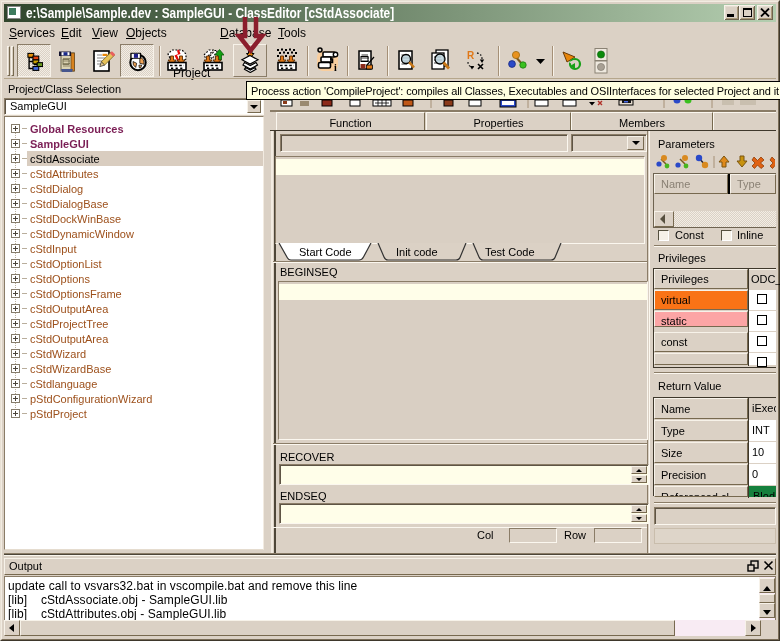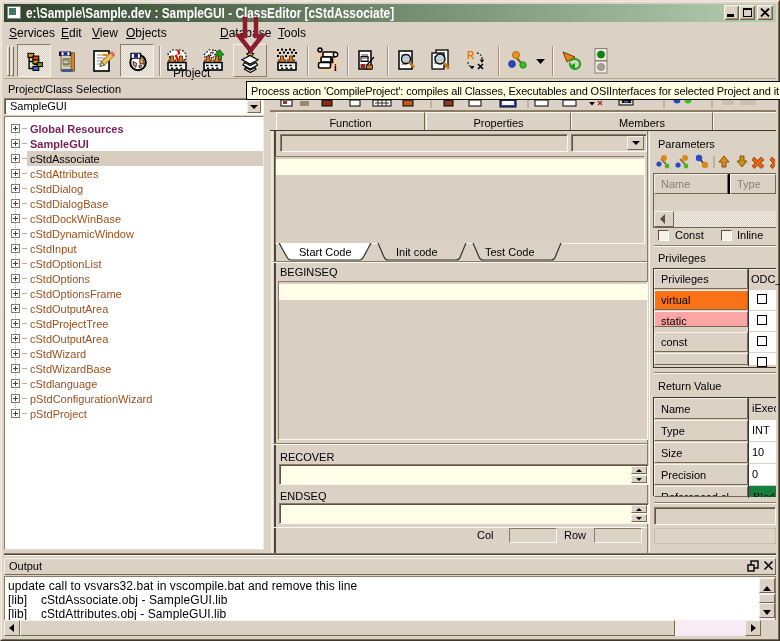--- a/index.html
+++ b/index.html
@@ -514,21 +514,21 @@
     <div class="abs" style="left:748px;top:420px;width:1px;height:22px;background:#3E372B;"></div>
     <div class="abs raised" style="left:654px;top:442px;width:94px;height:21px;background:#DBD1C5;font-size:11px;line-height:20px;padding-left:6px;overflow:hidden;">Size</div>
     <div class="abs" style="left:749px;top:442px;width:27px;height:21px;background:#fff;font-size:11px;line-height:20px;padding-left:3px;overflow:hidden;">10</div>
     <div class="abs" style="left:748px;top:442px;width:1px;height:22px;background:#3E372B;"></div>
     <div class="abs raised" style="left:654px;top:464px;width:94px;height:21px;background:#DBD1C5;font-size:11px;line-height:20px;padding-left:6px;overflow:hidden;">Precision</div>
     <div class="abs" style="left:749px;top:464px;width:27px;height:21px;background:#fff;font-size:11px;line-height:20px;padding-left:3px;overflow:hidden;">0</div>
     <div class="abs" style="left:748px;top:464px;width:1px;height:22px;background:#3E372B;"></div>
     <div class="abs raised" style="left:654px;top:486px;width:94px;height:11px;background:#DBD1C5;font-size:11px;line-height:10px;padding-left:6px;overflow:hidden;">
       <span style="position:relative;top:5px;display:block">Referenced cl</span>
     </div>
-    <div class="abs" style="left:749px;top:486px;width:27px;height:11px;background:#15803d;font-size:11px;line-height:10px;padding-left:4px;overflow:hidden;font-family:Liberation Serif, serif;">
+    <div class="abs" style="left:749px;top:486px;width:27px;height:11px;background:#15803d;font-size:11px;line-height:10px;padding-left:4px;overflow:hidden;">
       <span style="position:relative;top:5px;display:block">Blod</span>
     </div>
     <div class="abs" style="left:748px;top:486px;width:1px;height:12px;background:#3E372B;"></div>
   </div>
 
 <div class="abs" style="left:654px;top:502px;width:122px;height:1px;background:#8A7C67;"></div>
 <div class="abs" style="left:654px;top:503px;width:122px;height:1px;background:#FBF7EF;"></div>
 <div class="abs sunken2" style="left:654px;top:507px;width:122px;height:18px;background:#DBD1C5;"></div>
 <div class="abs" style="left:654px;top:528px;width:122px;height:16px;border:1px solid #C9BDAC;background:#DED5C9;"></div>
 

